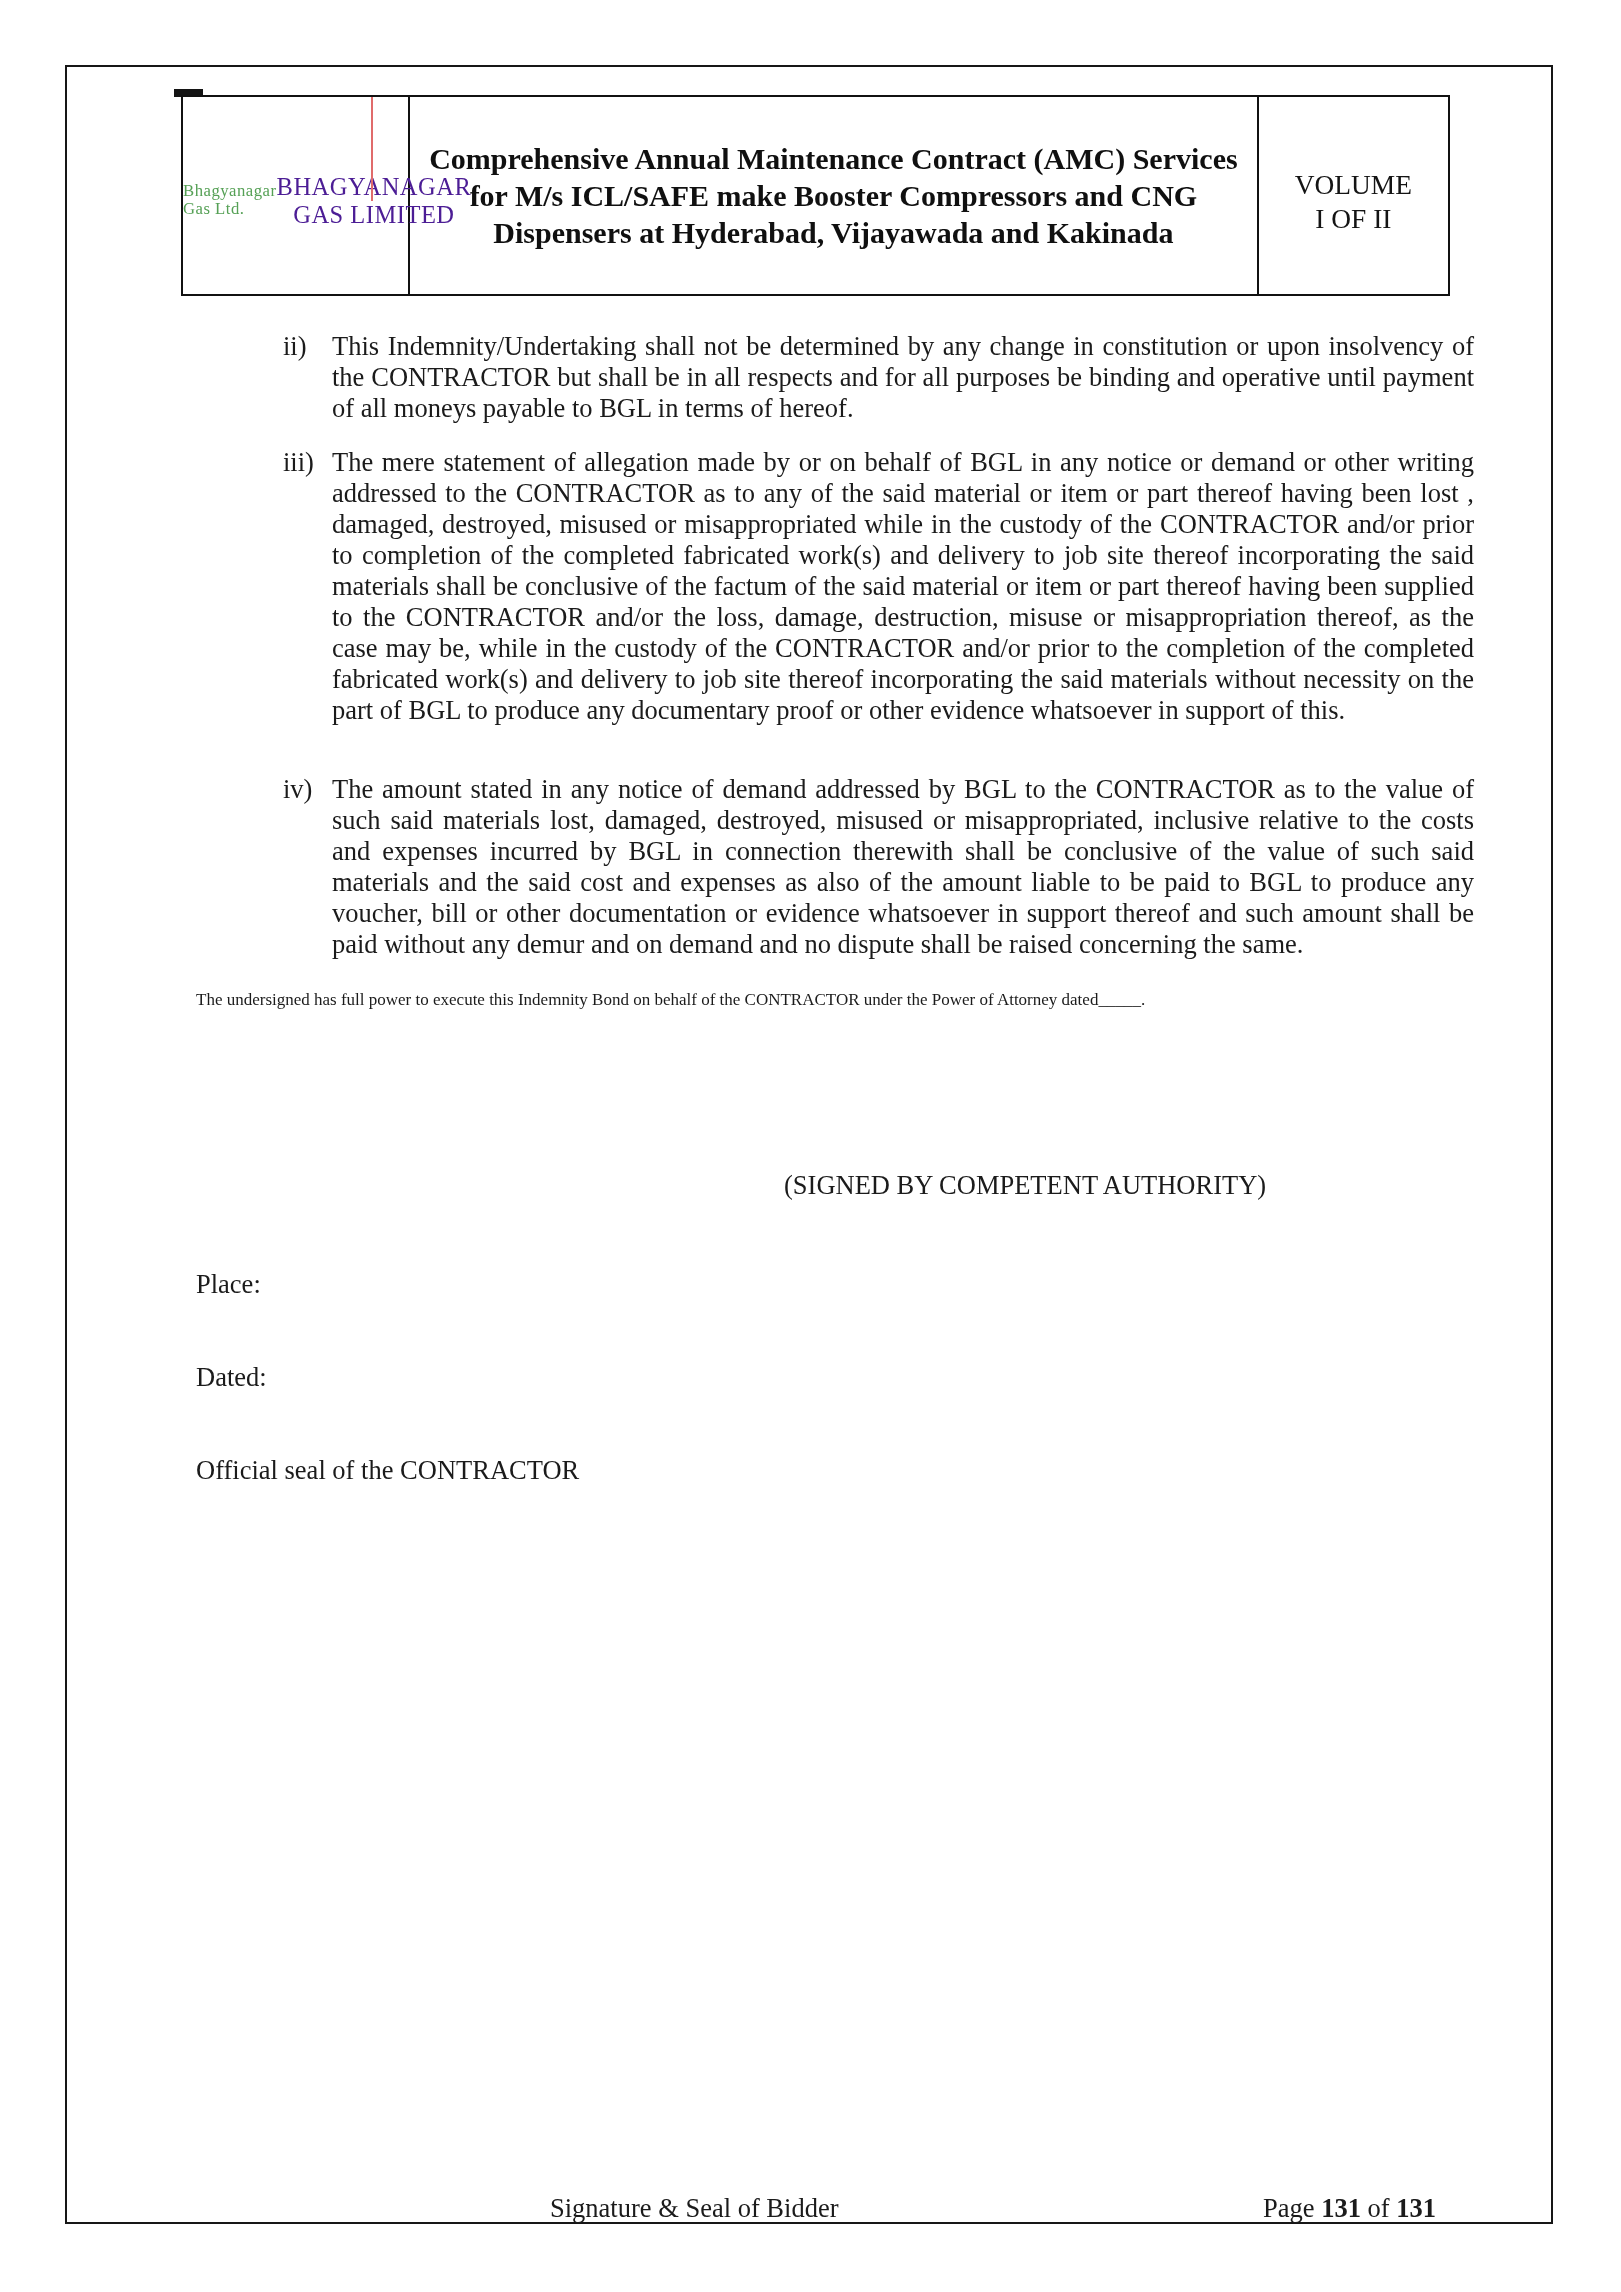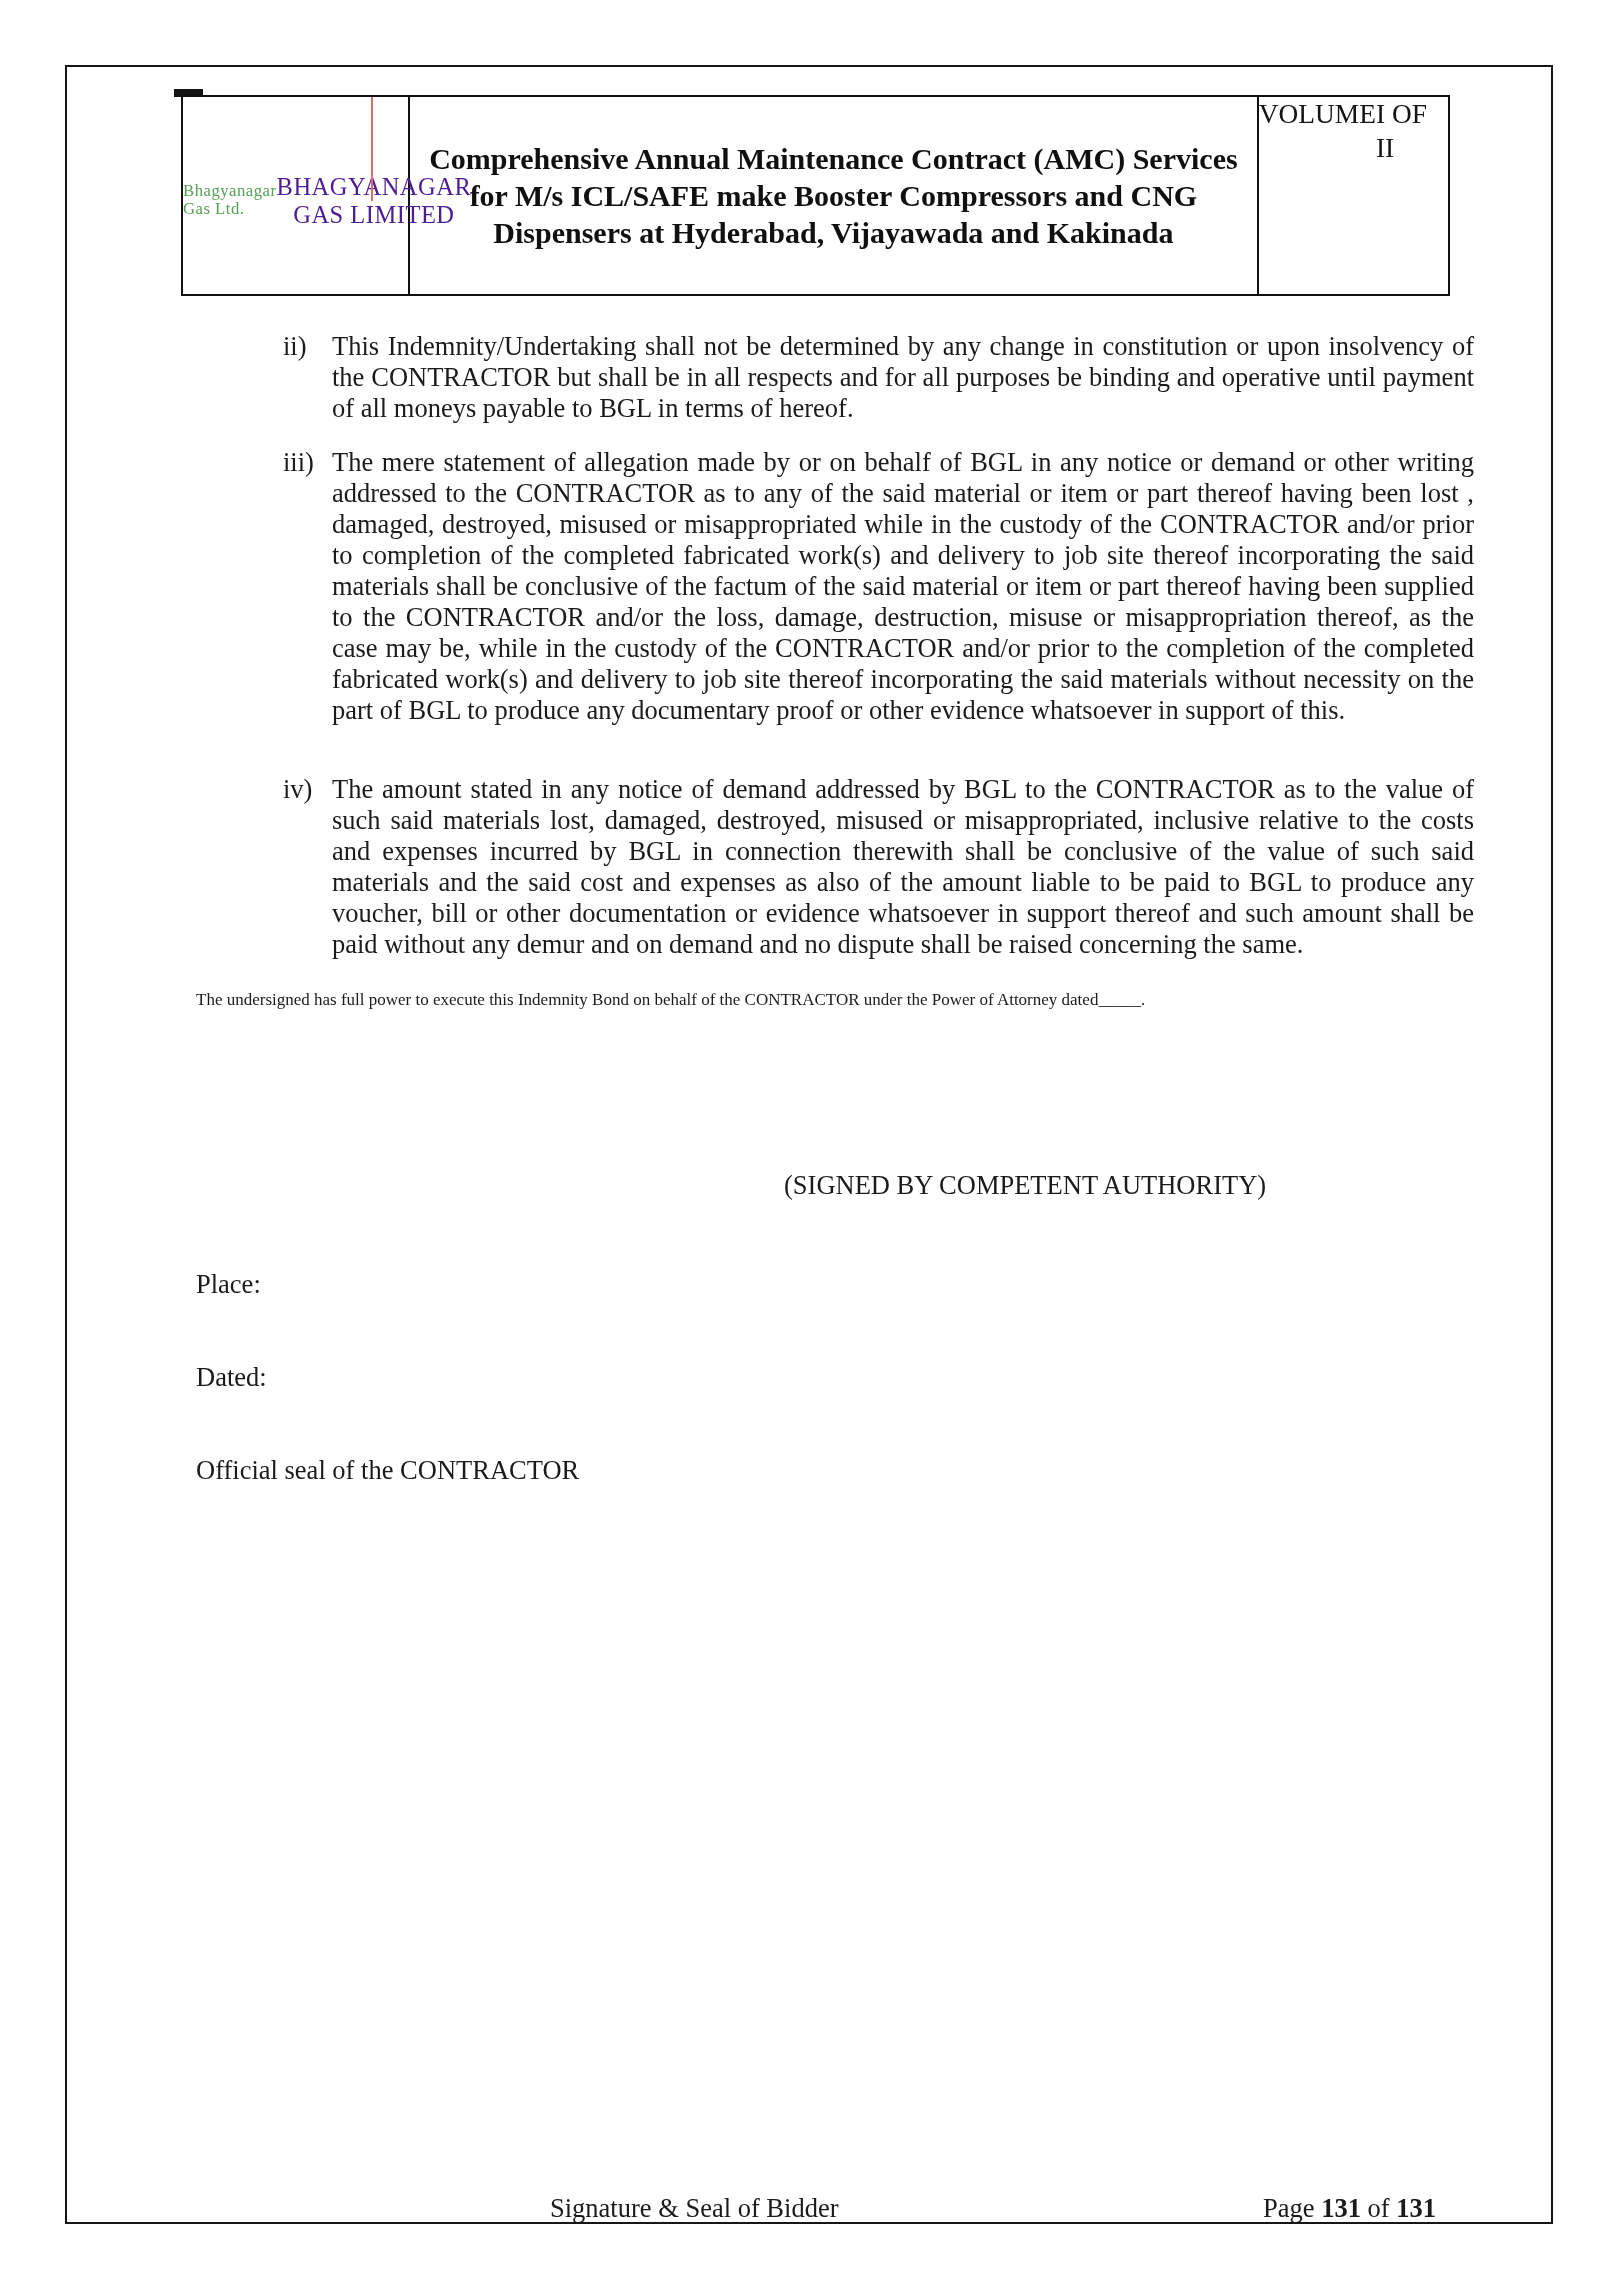--- a/index.html
+++ b/index.html
@@ -82,25 +82,27 @@
   }
   .doc-number {
     font-weight: bold;
     font-size: 30px;
     line-height: 37px;
     color: #101010;
   }
   .volume-cell {
     width: 194px;
     display: flex;
-    flex-direction: row;
+    flex-direction: column;
     justify-content: center;
+    align-items: center;
     font-size: 27.4px;
     line-height: 34px;
     color: #141414;
+    margin-top: 12px;
   }
   .clause {
     position: absolute;
     left: 245px;
     width: 1191px;
     margin-left: 38px;
   }
   .clause-num {
     position: absolute;
     left: 0; top: 0;

